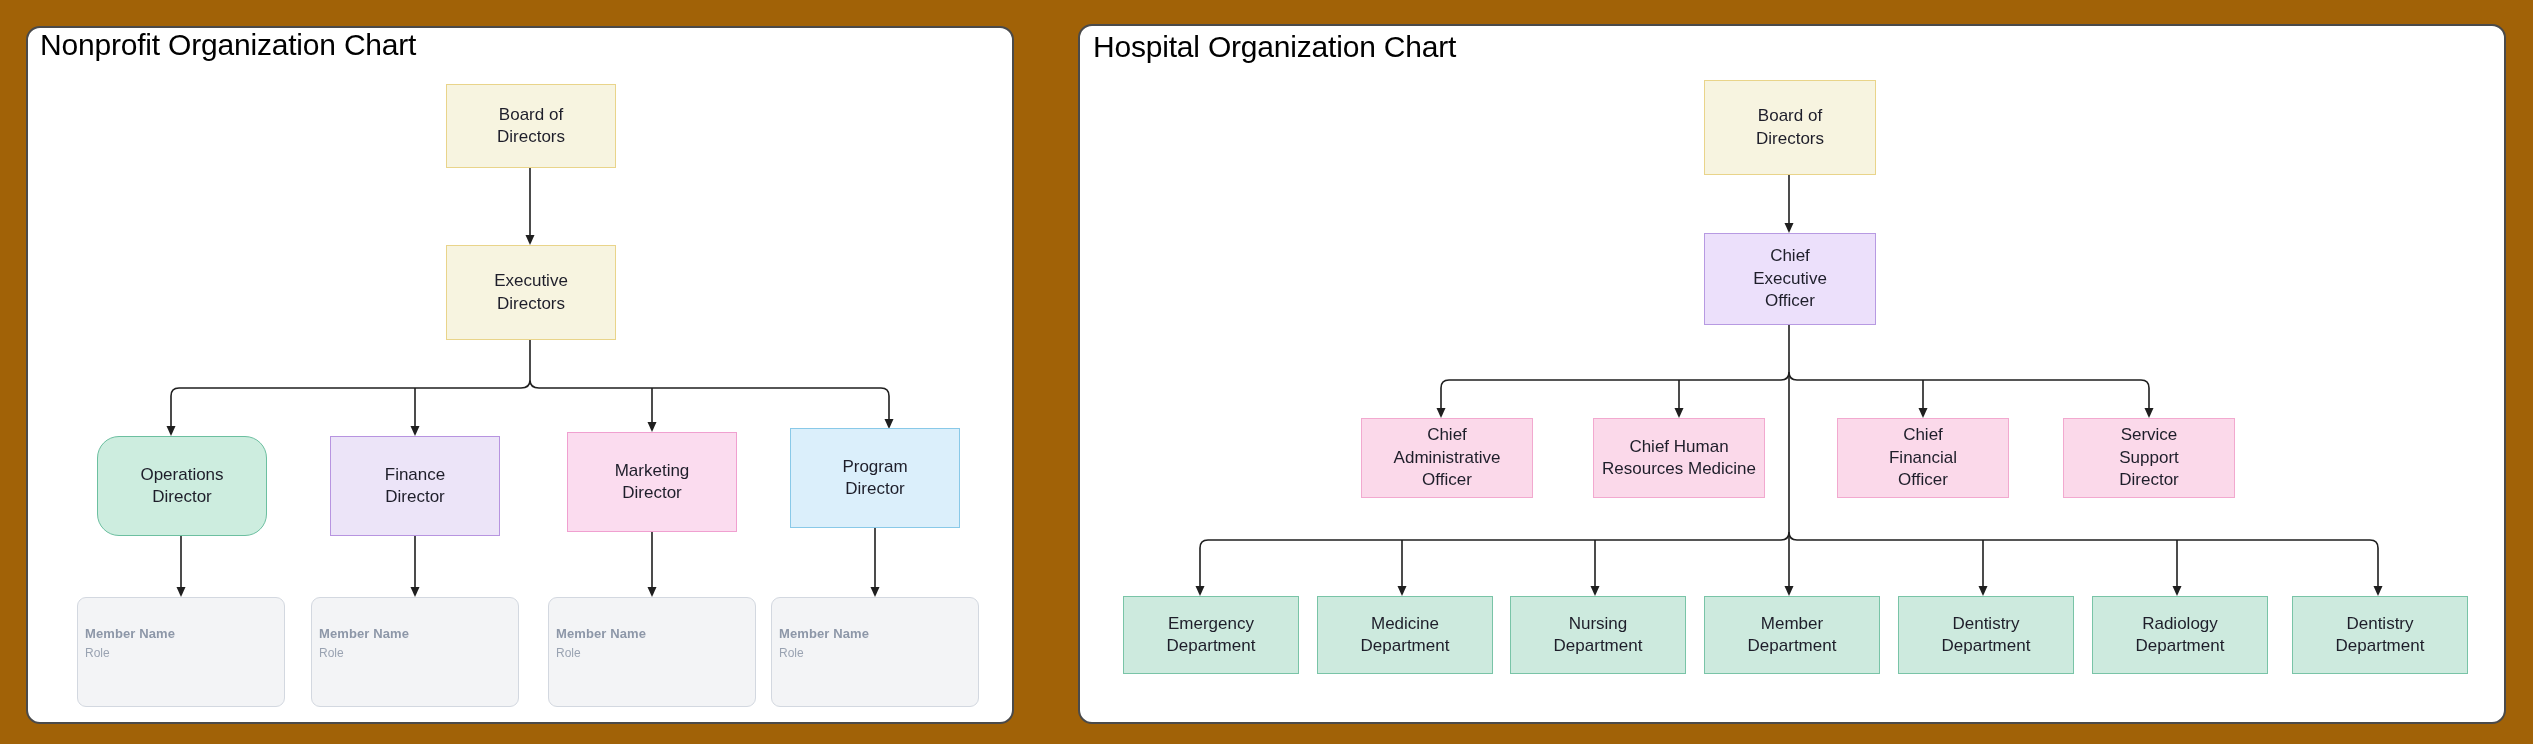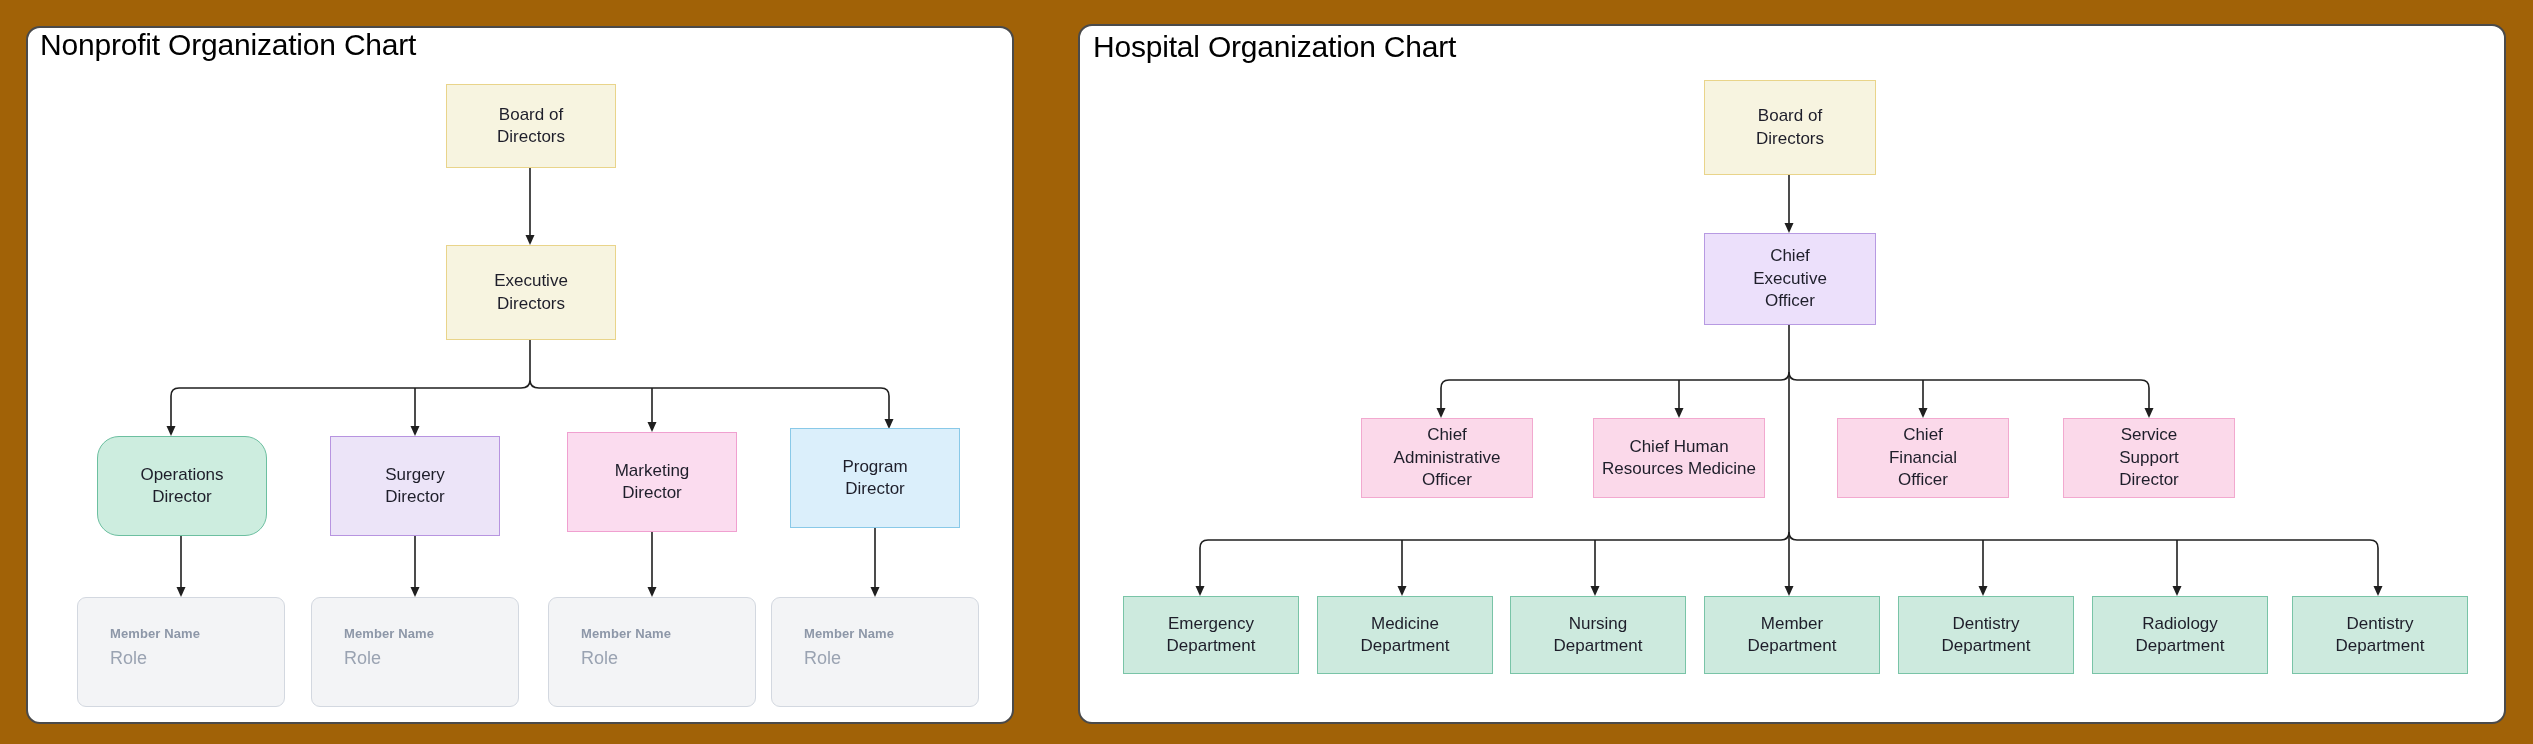--- a/index.html
+++ b/index.html
@@ -74,32 +74,32 @@
   .n-lilac  { background: #ece0fb; border-color: #b79ae2; }
   .n-pink2  { background: #fbd9ea; border-color: #f2a9cf; }
   .n-mint   { background: #cdeade; border-color: #79c4a7; }
 
   .member {
     position: absolute;
     box-sizing: border-box;
     background: #f3f4f6;
     border: 1.5px solid #d3d8e0;
     border-radius: 9px;
-    padding: 26px 14px 0 32px;
+    padding: 26px 14px 0 7px;
     text-align: left;
   }
   .member .mname {
     font-size: 13px;
     font-weight: 700;
     color: #8d97a8;
     line-height: 1.5;
     letter-spacing: 0.1px;
   }
   .member .mrole {
-    font-size: 18px;
+    font-size: 12px;
     font-weight: 400;
     color: #9aa3b2;
     line-height: 1.6;
   }
 
   svg.links {
     position: absolute;
     left: 0;
     top: 0;
     width: 2533px;
@@ -168,21 +168,21 @@
 
   <div class="node n-green" style="left:97px; top:436px; width:170px; height:100px;">
     <div>
       <span>Operations</span>
       <span>Director</span>
     </div>
   </div>
 
   <div class="node n-purple" style="left:330px; top:436px; width:170px; height:100px;">
     <div>
-      <span>Surgery</span>
+      <span>Finance</span>
       <span>Director</span>
     </div>
   </div>
 
   <div class="node n-pink" style="left:567px; top:432px; width:170px; height:100px;">
     <div>
       <span>Marketing</span>
       <span>Director</span>
     </div>
   </div>

